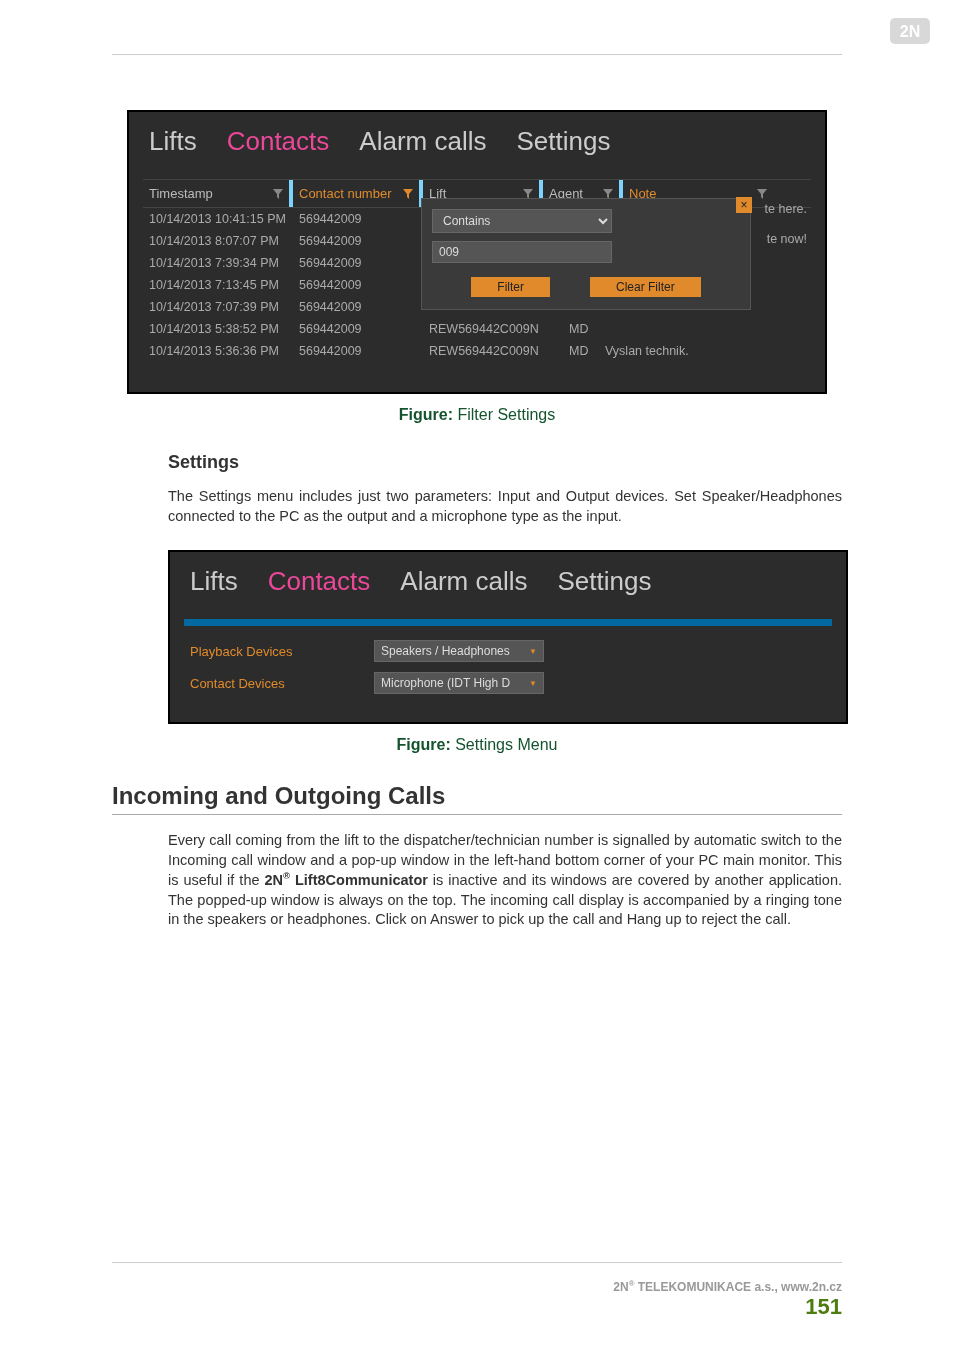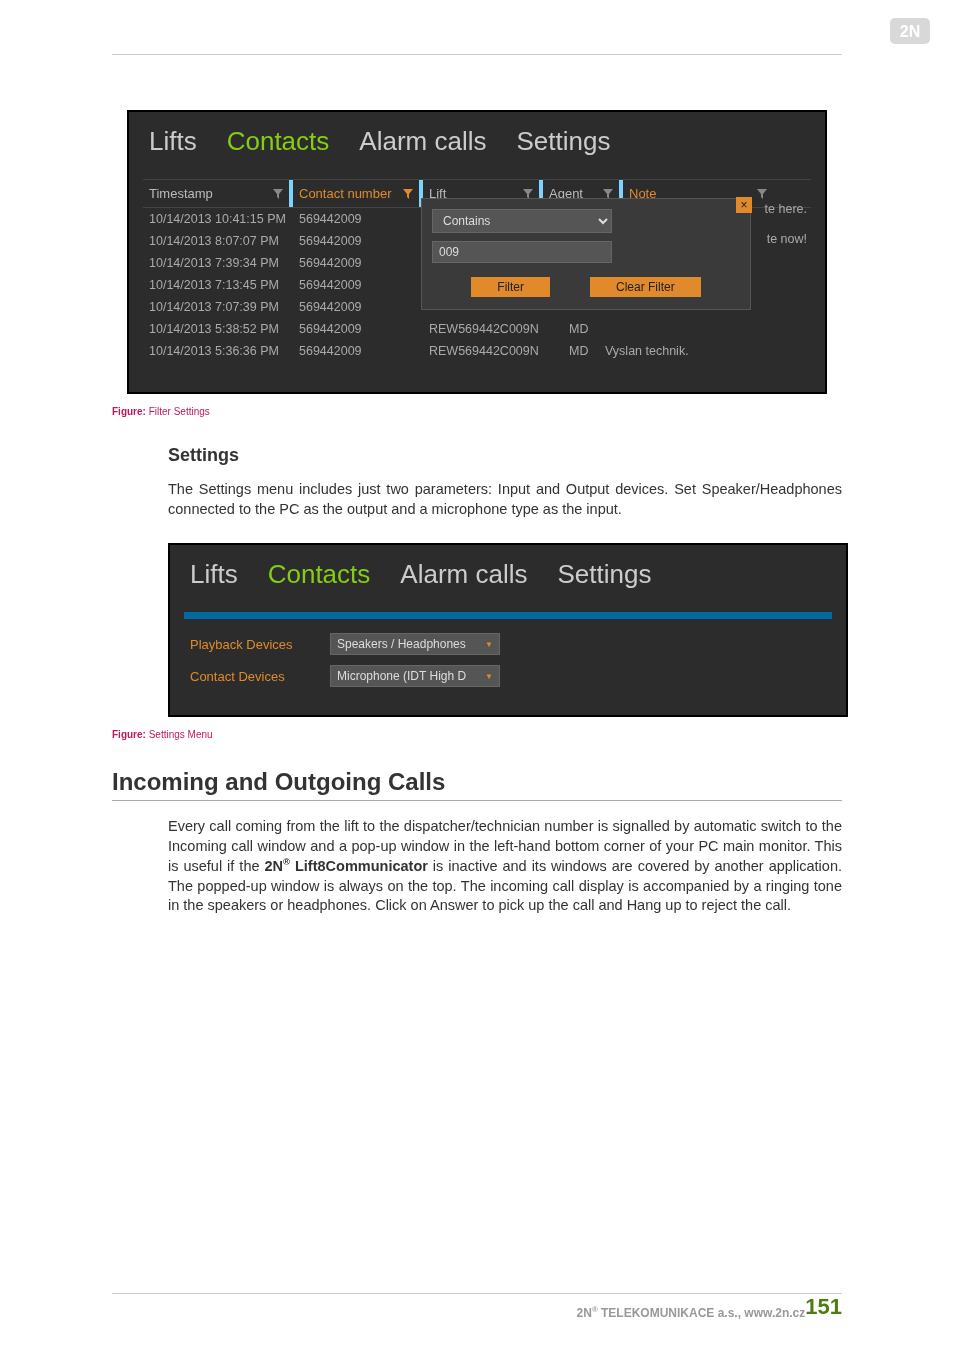--- a/index.html
+++ b/index.html
@@ -35,21 +35,21 @@
   
   .shot {
     background: #2c2c2c;
     border: 2px solid #000;
     margin: 0 auto 12px auto;
     color: #c8c8c8;
     font-size: 13px;
   }
   .shot1 { width: 700px; padding: 14px 14px 30px 14px; position: relative; }
   .tabs { display: flex; gap: 30px; font-size: 26px; font-weight: 300; margin-bottom: 22px; padding-left: 6px; color:#ccc;}
-  .tabs .active { color: #84cc16; }
+  .tabs .active { color: #ec4899; }
   .grid-head { display: flex; border-top: 1px solid #444; border-bottom: 1px solid #444; }
   .col { padding: 6px 6px; display: flex; align-items: center; justify-content: space-between; border-right: 4px solid #7dd3fc; }
   .col.ts { width: 150px; color:#bbb;}
   .col.cn { width: 130px; color:#e08a2c;}
   .col.lf { width: 120px; color:#bbb;}
   .col.ag { width: 80px; color:#bbb;}
   .col.nt { width: 150px; color:#e08a2c; border-right: none;}
   .funnel { width: 10px; height: 10px; display:inline-block;}
   .grid-row { display: flex; padding: 4px 0 4px 6px; font-size: 12.5px; color:#aaa; }
   .grid-row .ts2 { width: 150px; }
@@ -70,36 +70,36 @@
   .popup .close { position:absolute; top:-2px; right:-2px; width:16px; height:16px; background:#e08a2c; color:#222; font-size:12px; text-align:center; line-height:16px; cursor:pointer;}
   .popup select, .popup input {
     width: 180px; background:#555; border:1px solid #666; color:#ddd; font-size:12px; padding:3px 6px; margin-bottom:8px;
   }
   .popup .btns { display:flex; gap:40px; justify-content:center; margin-top:6px;}
   .popup .btn { background:#e08a2c; color:#222; font-size:12px; padding:3px 26px; cursor:pointer; border:none;}
   .popup .btn.clear { background:#e08a2c; }
   .note-peek { position:absolute; color:#aaa; font-size:12.5px; right:18px;}
   .note-peek.n1 { top:90px;}
   .note-peek.n2 { top:120px;}
-  .caption { text-align:left; font-size:10px; color:#be185d; margin-bottom:28px;}
+  .caption { text-align:center; font-size:16px; color:#14532d; margin-bottom:28px;}
   .caption b { font-weight:bold; }
   h3.doc { font-size:18px; font-weight:bold; margin: 18px 0 14px 56px; color:#333;}
   p.body { font-size:14.5px; line-height:1.35; text-align:justify; margin: 0 0 24px 56px; color:#333;}
   
   .shot2 { width: 700px; padding: 14px 14px 18px 14px; margin-left:0;}
   .sett-row { display:flex; align-items:center; gap:10px; margin-bottom:10px; font-size:13px; padding-left:6px;}
   .sett-row .lab { width:130px; color:#e08a2c;}
-  .sett-row .dd { background:#555; border:1px solid #666; color:#ddd; font-size:12px; padding:3px 6px; width:170px; display:flex; justify-content:space-between; align-items:center;}
+  .sett-row .dd { background:#555; border:1px solid #666; color:#ddd; font-size:12px; padding:3px 6px; width:170px; display:flex; justify-content:space-between; align-items:center;margin-left:44px;}
   .tri { font-size:8px; color:#e08a2c;}
   h2.doc { font-size:24px; font-weight:bold; color:#333; border-bottom:1px solid #aaa; padding-bottom:4px; margin: 20px 0 16px 0;}
   sup { font-size:0.65em; vertical-align: super;}
   .footer {
     position:absolute; bottom:30px; left:112px; right:112px;
-    display:flex; justify-content:flex-end; align-items:flex-end;
-    border-top:1px solid #ccc; padding-top:0;
+    display:flex; justify-content:center; align-items:flex-end;
+    border-top:1px solid #ccc; padding-top:16px;flex-direction:column;
   }
   .footer .left { font-size:12px; color:#999; font-weight:bold;}
   .footer .right { font-size:22px; color:#4d7c0f; font-weight:bold;}
 </style>
 </head>
 <body>
 
 <svg class="logo-top" viewBox="0 0 40 26">
   <rect x="0" y="0" width="40" height="26" rx="5" fill="#d8d8d8"></rect>
   <text x="20" y="19" text-anchor="middle" font-family="Arial" font-weight="bold" font-size="16" fill="#fff">2N</text>

